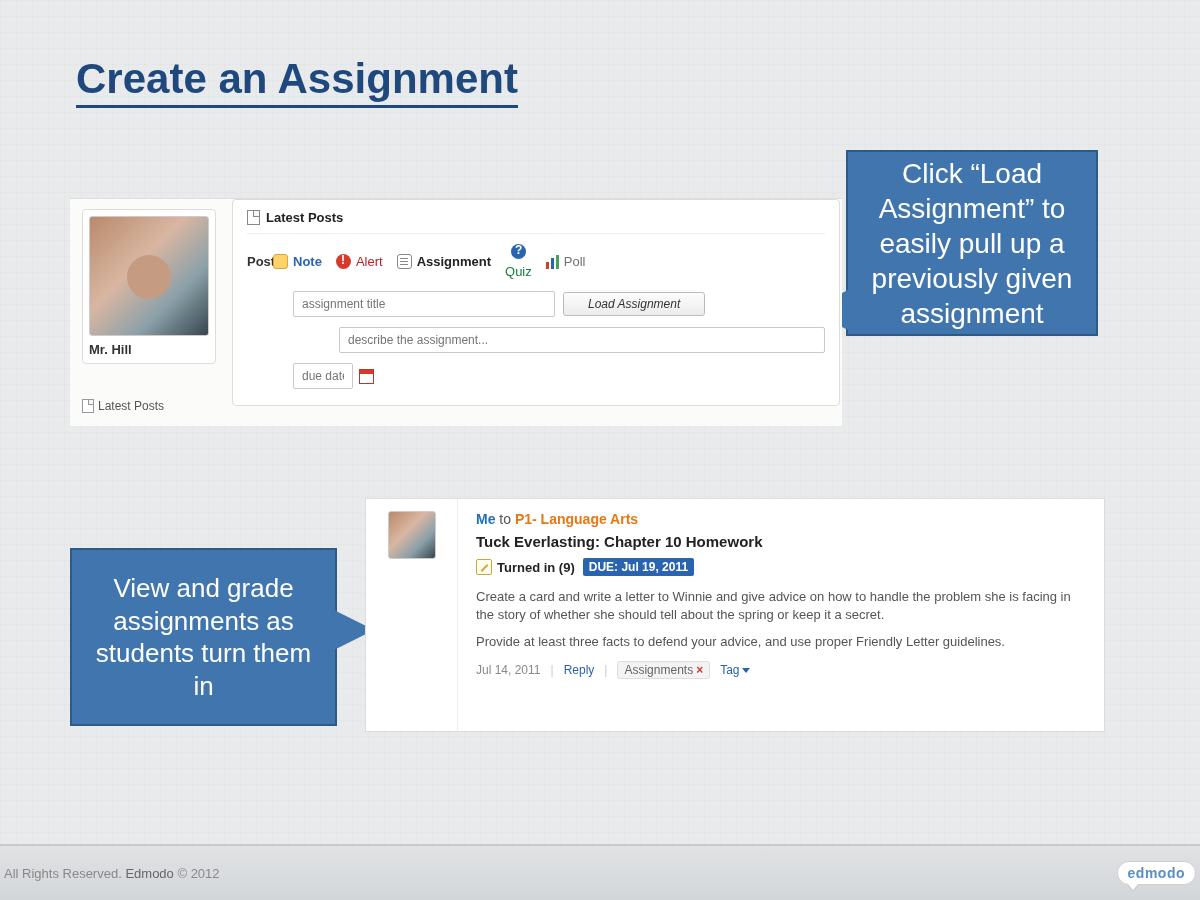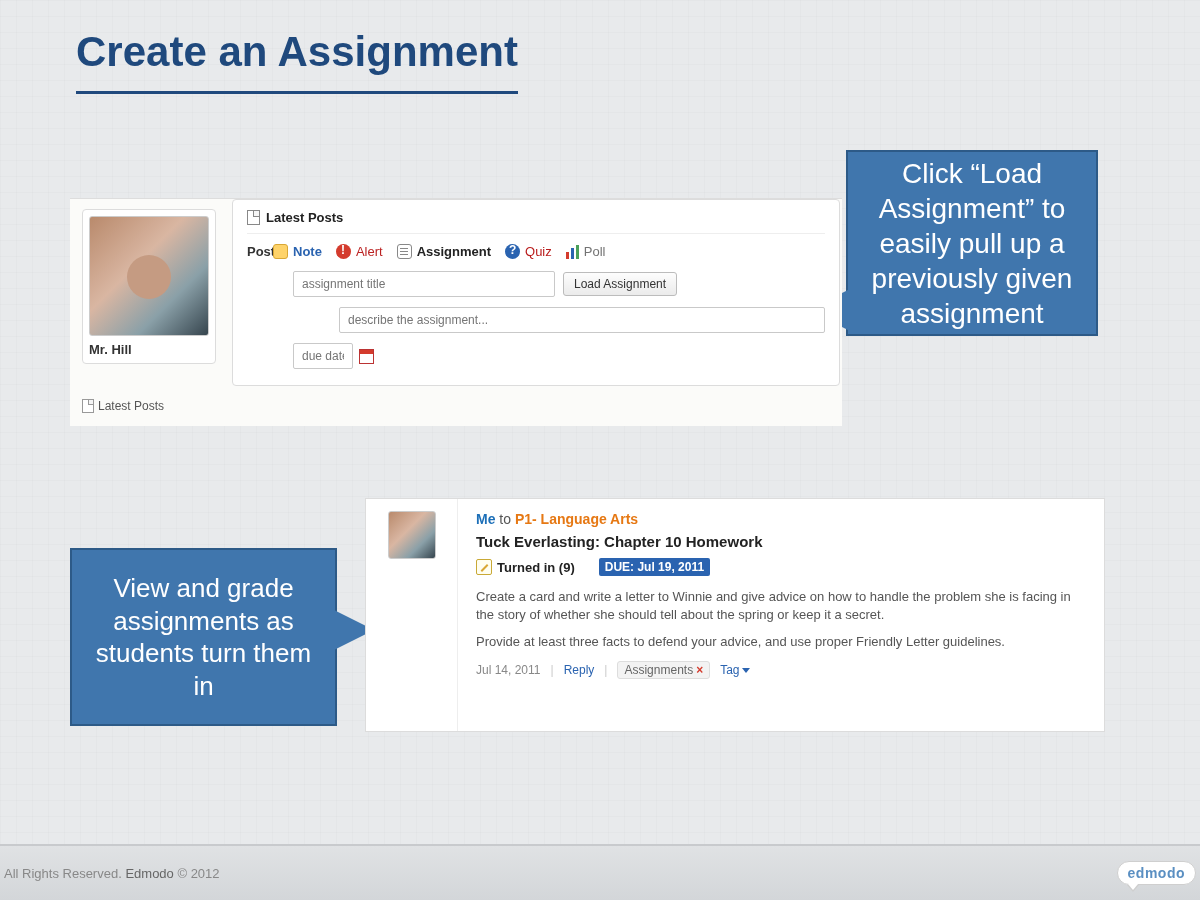--- a/index.html
+++ b/index.html
@@ -11,26 +11,26 @@
     background-image:
       linear-gradient(rgba(0,0,0,0.015) 1px, transparent 1px),
       linear-gradient(90deg, rgba(0,0,0,0.015) 1px, transparent 1px);
     background-size: 16px 16px;
     position: relative;
     overflow: hidden;
   }
   .slide-title {
     position: absolute;
     left: 76px;
-    top: 28px;
+    top: 55px;
     font-size: 42px;
     font-weight: 700;
     color: #1f497d;
     border-bottom: 3px solid #1f497d;
-    padding-bottom: 15px;
+    padding-bottom: 2px;
   }
 
   
   .callout {
     position: absolute;
     background: #4076ad;
     color: #fff;
     border: 2px solid #2d5a87;
     font-size: 26px;
     line-height: 1.25;
@@ -108,21 +108,21 @@
   }
   .doc-icon { width:13px;height:15px;border:1px solid #888;background:#fff;position:relative;display:inline-block; }
   .doc-icon:before{content:"";position:absolute;top:0;right:0;width:5px;height:5px;border-left:1px solid #888;border-bottom:1px solid #888;background:#f6f6f6;}
 
   .post-row { display:flex; align-items:center; font-size:13px; color:#333; }
   .post-label { font-weight:700; width:26px; }
   .tab { display:inline-flex;align-items:center;gap:5px;margin-right:14px;cursor:pointer; }
   .tab.note { color:#2a63b0;font-weight:600; }
   .tab.alert { color:#b22; }
   .tab.assignment { color:#222;font-weight:700; }
-  .tab.quiz { color:#b91c1c; }
+  .tab.quiz { color:#15803d;flex-direction:column; }
   .tab.poll { color:#737373; }
   .ic { width:15px;height:15px;display:inline-block;border-radius:3px; }
   .ic-note { background:#fed36a;border:1px solid #d9a735; }
   .ic-alert { width:15px;height:15px;border-radius:50%;background:#d43b2d;position:relative;display:inline-block; }
   .ic-alert:after{content:"!";color:#fff;font-weight:700;position:absolute;left:5px;top:-1px;font-size:12px;}
   .ic-assignment { background:#fff;border:1px solid #888;position:relative; }
   .ic-assignment:after{content:"";position:absolute;left:2px;top:3px;width:8px;height:1px;background:#888;box-shadow:0 3px #888,0 6px #888;}
   .ic-quiz { width:15px;height:15px;border-radius:50%;background:#2a63b0;position:relative;display:inline-block; }
   .ic-quiz:after{content:"?";color:#fff;font-weight:700;position:absolute;left:4px;top:-1px;font-size:12px;}
   .ic-poll { display:inline-flex;gap:2px;align-items:flex-end;height:14px; }
@@ -132,21 +132,21 @@
   .ic-poll span:nth-child(3){height:14px;background:#4aa05a;}
 
   .form-row { display:flex; gap:8px; margin-top:12px; align-items:center; margin-left:46px; }
   .text-input {
     border:1px solid #c9c9c9; background:#fff; font-size:12px; color:#888;
     padding:5px 8px; border-radius:2px;
   }
   .load-btn {
     background:linear-gradient(#fdfdfd,#ebebeb);
     border:1px solid #bcbcbc; border-radius:3px;
-    font-size:12px; padding:4px 10px; color:#333; cursor:pointer;
+    font-size:12px; padding:4px 24px; color:#333; cursor:pointer;font-style:italic;
   }
   .desc-input { width:488px; margin-left:46px; }
   .due-row { margin-left:46px; margin-top:10px; display:flex; align-items:center; gap:6px; }
   .due-input { width:60px; }
   .cal-icon { width:15px;height:15px;border:1px solid #b33;background:#fff;position:relative; }
   .cal-icon:before{content:"";position:absolute;top:0;left:0;right:0;height:4px;background:#d43b2d;}
 
   
   .panel2 {
     position:absolute;
@@ -159,21 +159,21 @@
   .p2-avatar-col { width:92px; padding:12px; border-right:1px solid #eee; height:232px; display:flex;justify-content:center;align-items:flex-start;}
   .avatar-small {
     width:48px;height:48px;border-radius:3px;border:1px solid #ccc;
     background: linear-gradient(135deg,#b98a6c 0%,#d9b6a2 40%,#8aa0a8 70%,#36454e 100%);
   }
   .p2-main { flex:1; padding:12px 18px; font-size:13px; color:#555; }
   .post-to { font-size:14px; }
   .post-to .me { color:#1c6fb8; font-weight:700; }
   .post-to .grp { color:#e67813; font-weight:700; }
   .assignment-title { font-weight:700; color:#222; font-size:15px; margin-top:6px; }
-  .status-row { display:flex; align-items:center; gap:24px; margin-top:8px; }
+  .status-row { display:flex; align-items:center; gap:8px; margin-top:8px; }
   .turned-in {
     font-size:13px; font-weight:700; color:#222;
     display:flex;align-items:center;gap:5px;
   }
   .edit-ic { width:16px;height:16px;border:1px solid #c9a936;background:#fffef0;position:relative;border-radius:2px;}
   .edit-ic:after{content:"";position:absolute;width:9px;height:2px;background:#d9a735;transform:rotate(-45deg);left:3px;top:7px;}
   .due-badge {
     background:#2a63b0; color:#fff; font-size:12px; font-weight:700;
     padding:2px 6px; border-radius:2px;
   }

